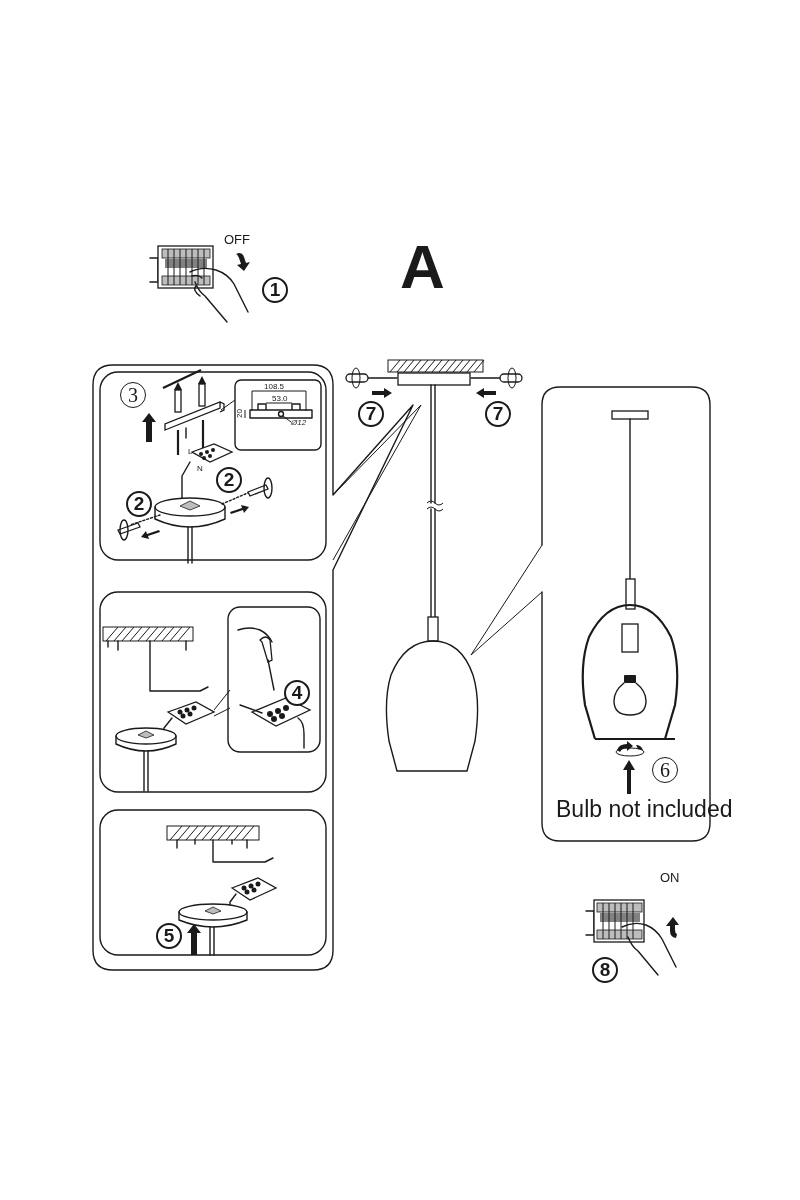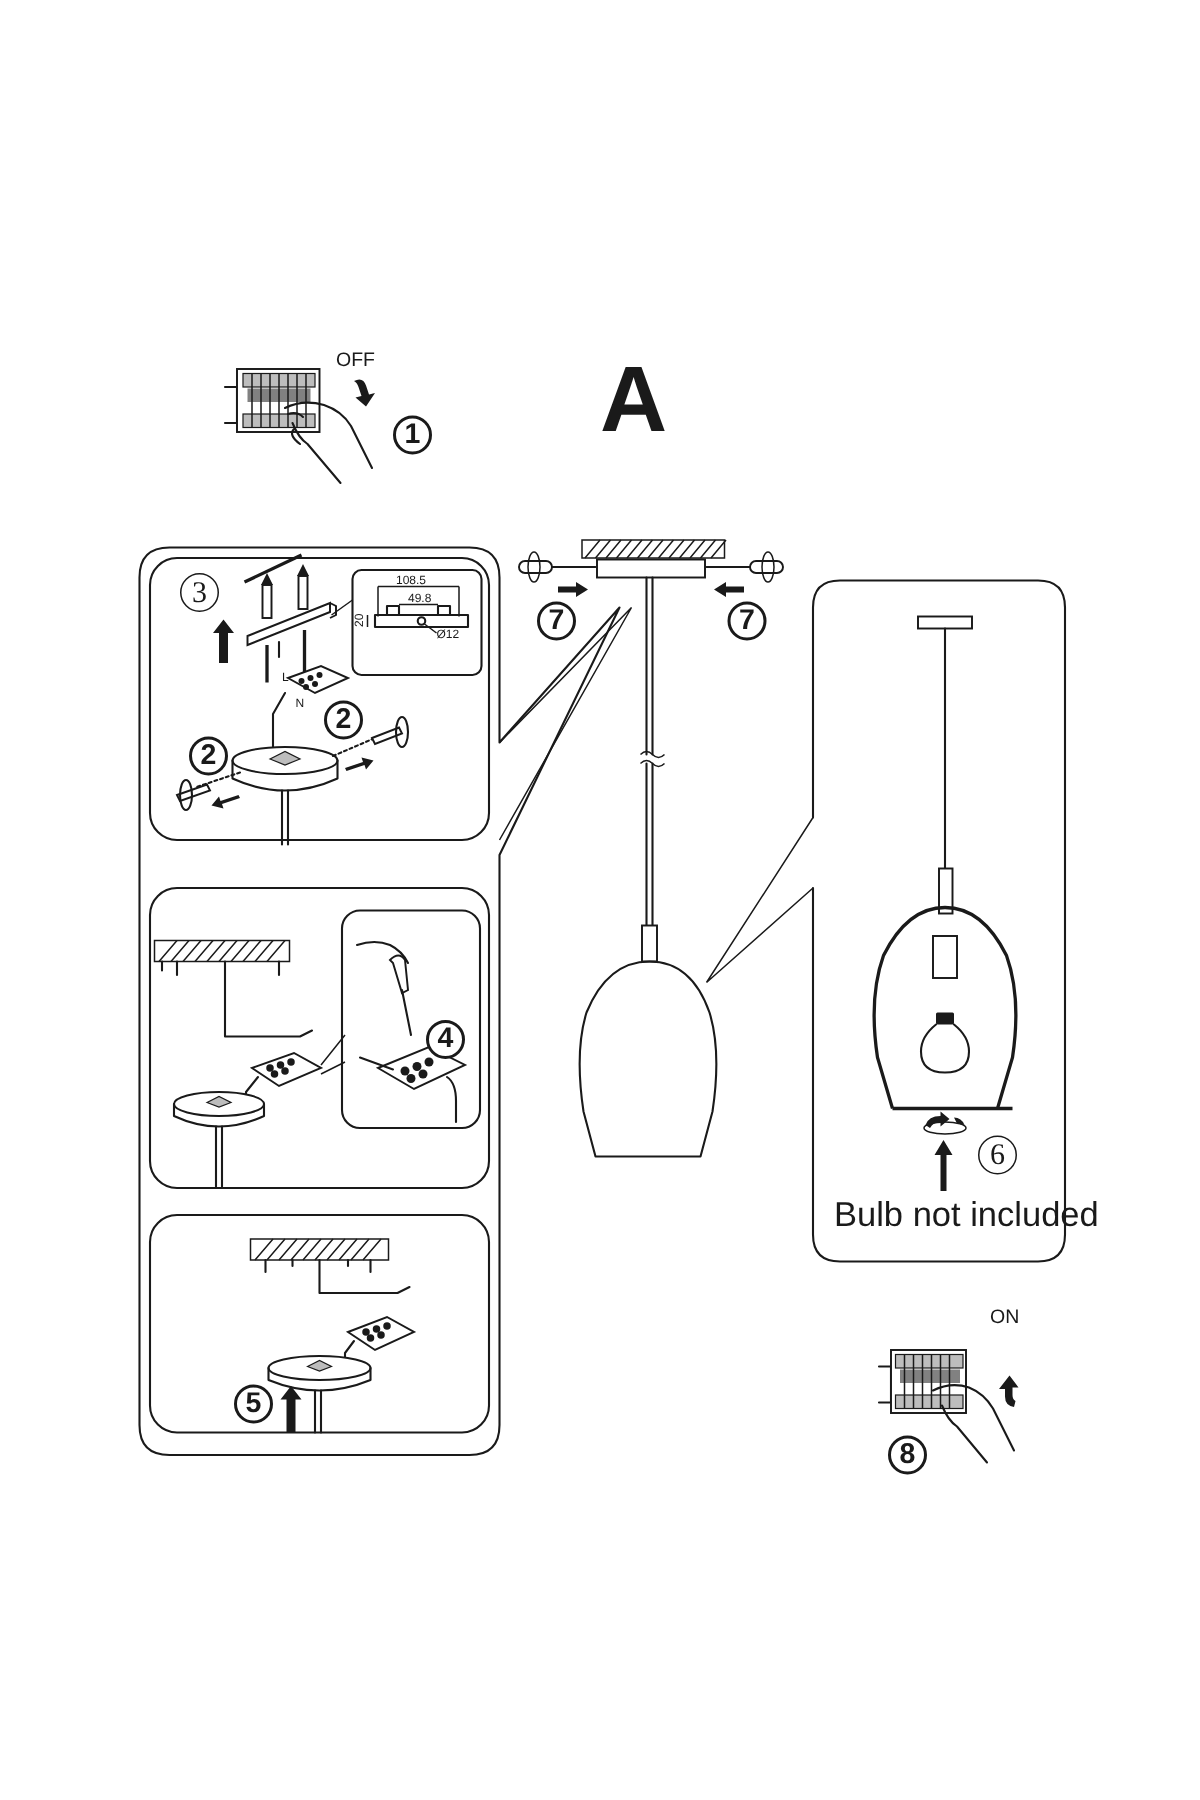--- a/index.html
+++ b/index.html
@@ -229,23 +229,23 @@
 <div class="section-letter">A</div>
 
 <div class="label" style="left:224px;top:232px;font-size:13px;">OFF</div>
 <div class="step" style="left:262px;top:277px;">1</div>
 
 <div class="step serif" style="left:120px;top:382px;">3</div>
 <div class="step" style="left:126px;top:491px;">2</div>
 <div class="step" style="left:216px;top:467px;">2</div>
 
 <div class="dim" style="left:264px;top:382px;">108.5</div>
-<div class="dim" style="left:272px;top:394px;">49.8</div>
+<div class="dim" style="left:272px;top:394px;">53.0</div>
 <div class="dim" style="left:235px;top:409px;transform:rotate(-90deg);">20</div>
-<div class="dim" style="left:291px;top:418px;">Ø12</div>
+<div class="dim" style="left:291px;top:418px;font-style:italic;">Ø12</div>
 
 <div class="dim" style="left:188px;top:447px;">L</div>
 <div class="dim" style="left:197px;top:464px;">N</div>
 
 <div class="step" style="left:284px;top:680px;">4</div>
 <div class="step" style="left:156px;top:923px;">5</div>
 
 <div class="step" style="left:358px;top:401px;">7</div>
 <div class="step" style="left:485px;top:401px;">7</div>
 

